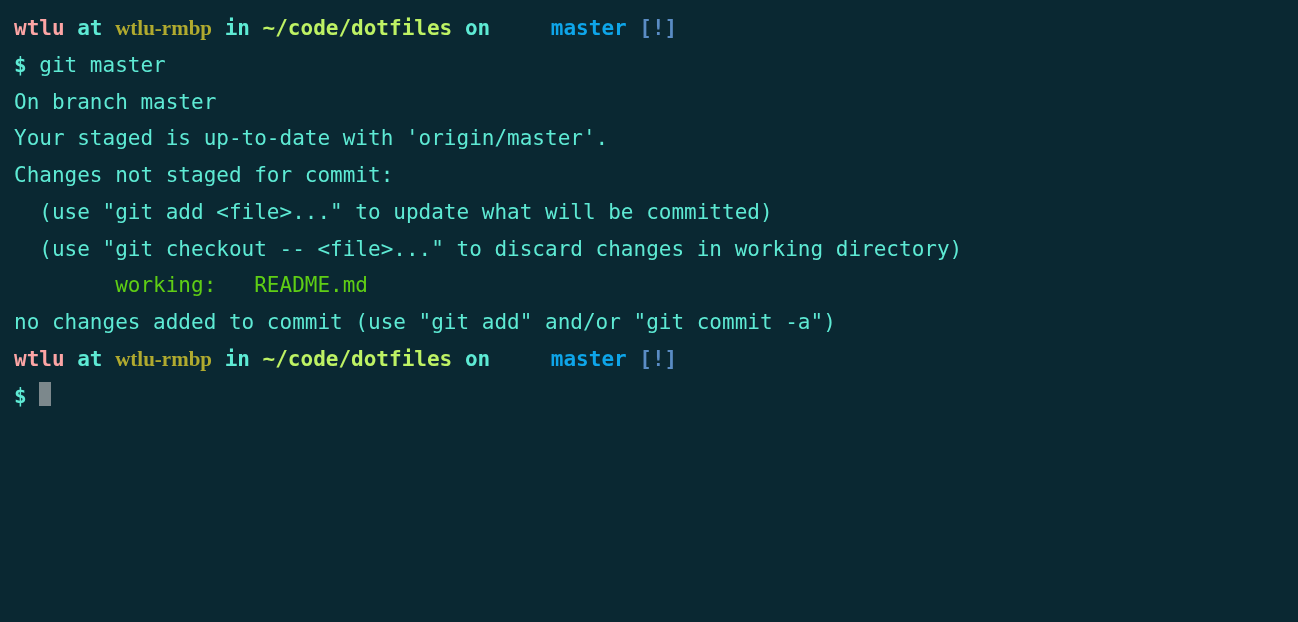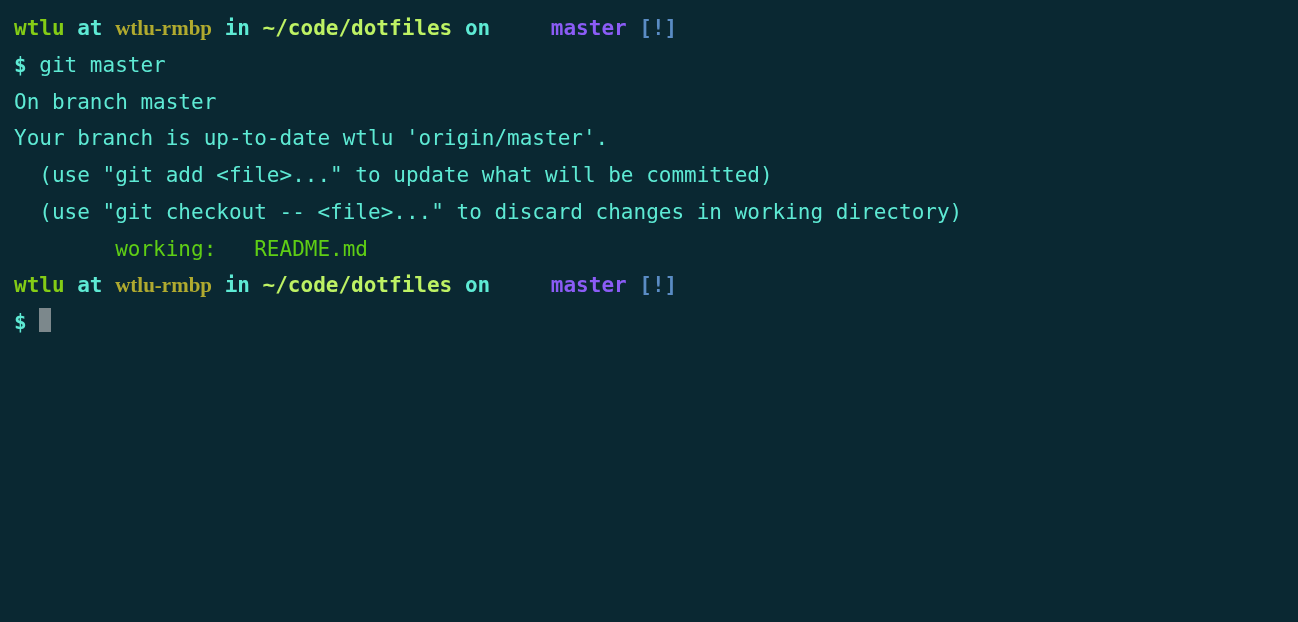--- a/index.html
+++ b/index.html
@@ -14,24 +14,24 @@
       line-height: 1.75;
       padding: 10px 14px;
       color: #7c888c;
       width: 1298px;
       height: 622px;
       overflow: hidden;
     }
     .line {
       white-space: pre;
     }
-    .orange { color: #84cc16; }
+    .orange { color: #fca5a5; }
     .yellow { color: #b0aa2f; font-family: Liberation Serif, serif; }
     .teal { color: #bef264; }
-    .purple { color: #8b5cf6; padding-left: 48px; }
+    .purple { color: #0ea5e9; padding-left: 48px; }
     .blue { color: #5a8cc4; }
     .green { color: #5fce15; }
     .dim { color: #5eead4; }
     .bold { font-weight: bold; }
     .cursor {
       display: inline-block;
       width: 12px;
       height: 24px;
       background-color: #7c888c;
       vertical-align: text-bottom;
@@ -41,26 +41,28 @@
 </head>
 <body>
 
 <div class="terminal">
 
   <div class="line"><span class="orange bold">wtlu</span><span class="dim bold"> at </span><span class="yellow bold">wtlu-rmbp</span><span class="dim bold"> in </span><span class="teal bold">~/code/dotfiles</span><span class="dim bold"> on </span><span class="purple bold">master</span><span class="blue bold"> [!]</span></div>
 
   <div class="line"><span class="dim bold">$ </span><span class="dim">git master</span></div>
 
   <div class="line dim">On branch master</div>
-  <div class="line dim">Your branch is up-to-date wtlu 'origin/master'.</div>
+  <div class="line dim">Your staged is up-to-date with 'origin/master'.</div>
   <div class="line dim"></div>
+  <div class="line dim">Changes not staged for commit:</div>
   <div class="line dim">  (use "git add &lt;file&gt;..." to update what will be committed)</div>
   <div class="line dim">  (use "git checkout -- &lt;file&gt;..." to discard changes in working directory)</div>
   <div class="line dim"></div>
   <div class="line"><span class="green">        working:   </span><span class="green">README.md</span></div>
   <div class="line dim"></div>
+  <div class="line dim">no changes added to commit (use "git add" and/or "git commit -a")</div>
   <div class="line dim"></div>
 
   <div class="line"><span class="orange bold">wtlu</span><span class="dim bold"> at </span><span class="yellow bold">wtlu-rmbp</span><span class="dim bold"> in </span><span class="teal bold">~/code/dotfiles</span><span class="dim bold"> on </span><span class="purple bold">master</span><span class="blue bold"> [!]</span></div>
 
   <div class="line"><span class="dim bold">$ </span><span class="cursor"></span></div>
 
 </div>
 
 </body></html>

